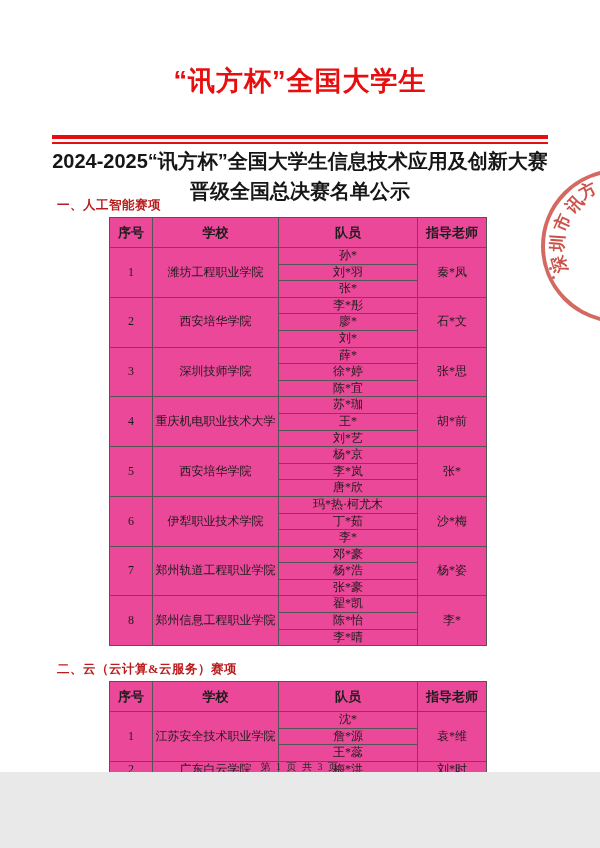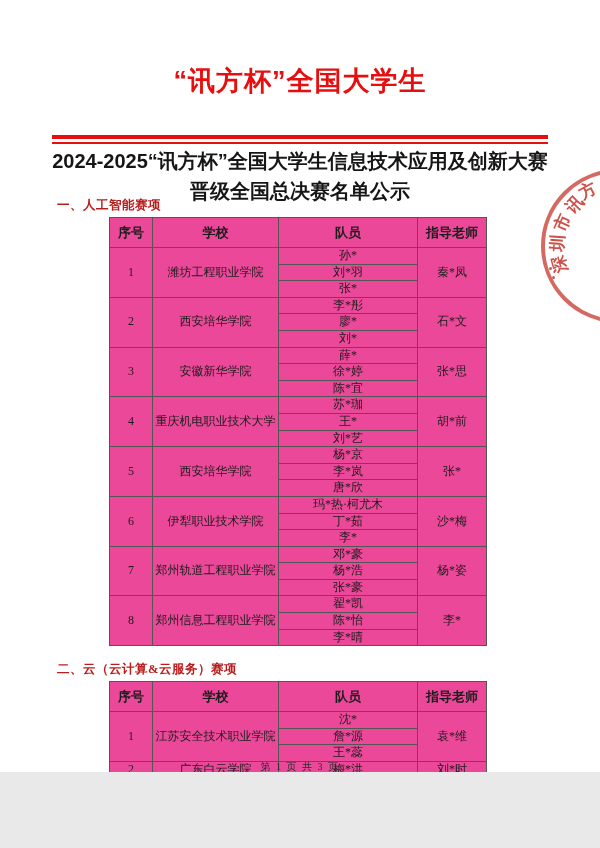--- a/index.html
+++ b/index.html
@@ -141,21 +141,21 @@
             <td rowspan="3">石*文</td>
           </tr>
           <tr>
             <td>廖*</td>
           </tr>
           <tr>
             <td>刘*</td>
           </tr>
           <tr>
             <td rowspan="3">3</td>
-            <td rowspan="3">安徽新华学院</td>
+            <td rowspan="3">深圳技师学院</td>
             <td>薛*</td>
             <td rowspan="3">张*思</td>
           </tr>
           <tr>
             <td>徐*婷</td>
           </tr>
           <tr>
             <td>陈*宜</td>
           </tr>
           <tr>

